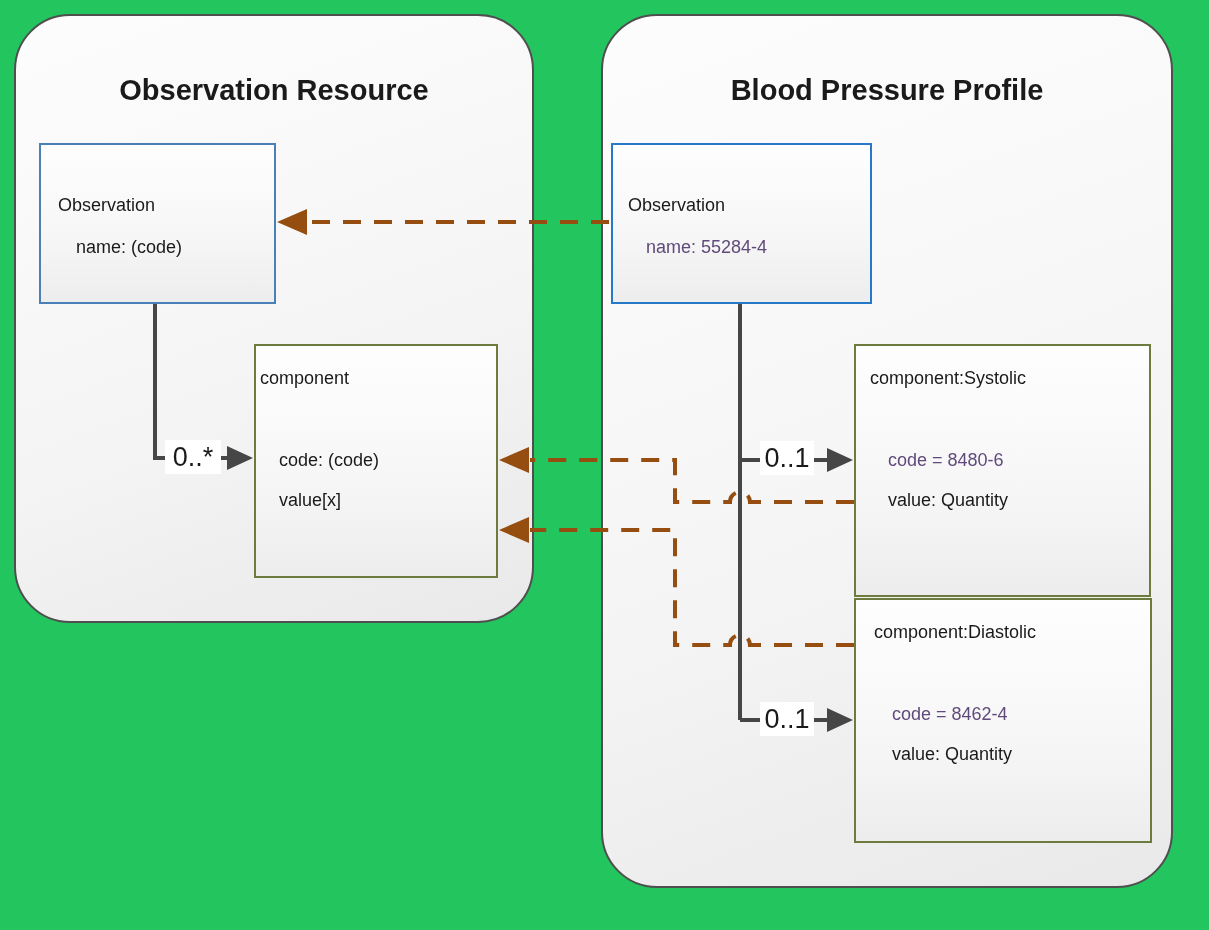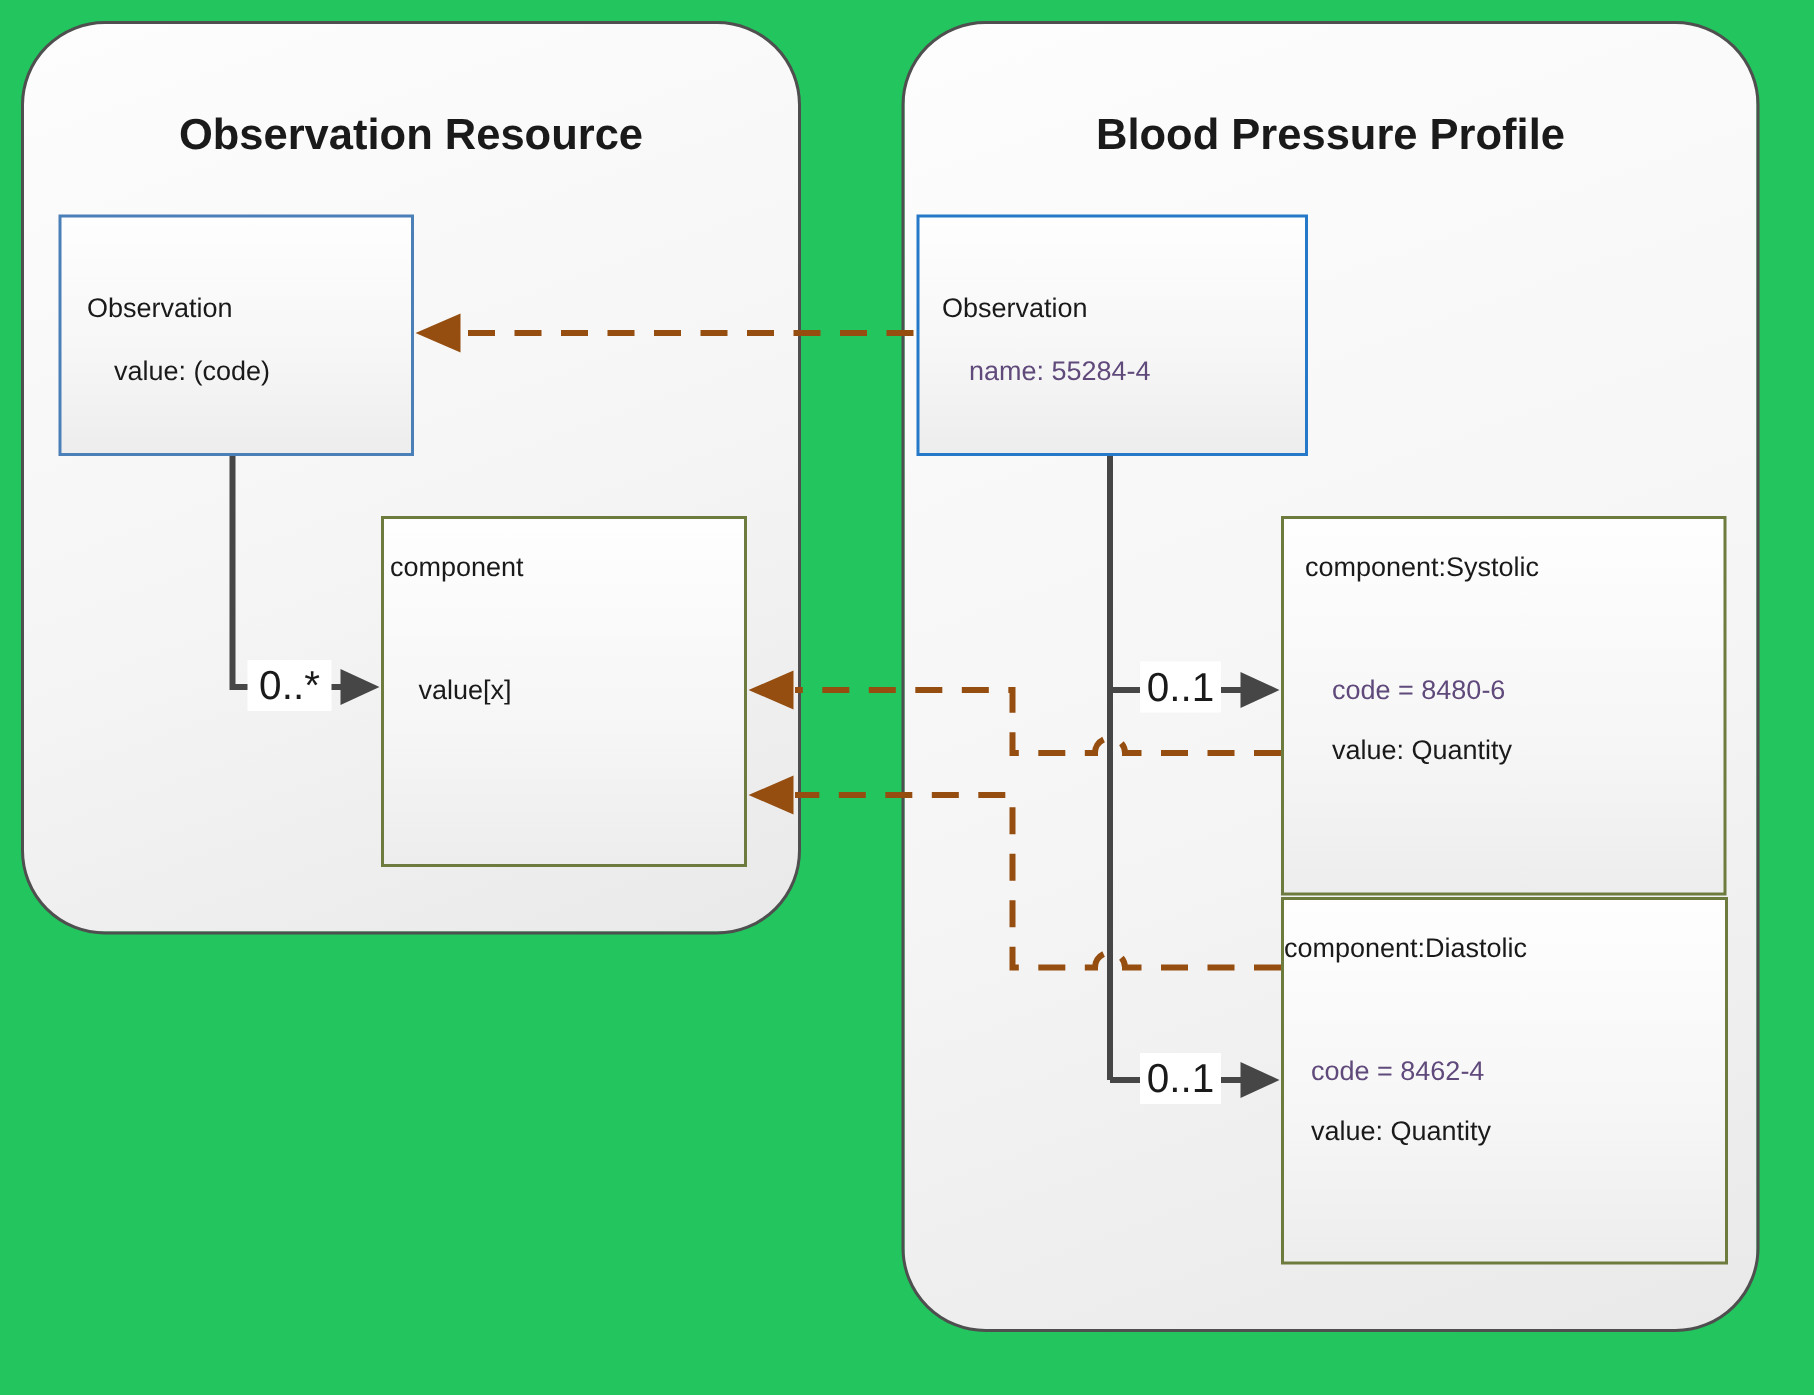--- a/index.html
+++ b/index.html
@@ -24,21 +24,21 @@
     font-size:18px;
   }
   .box-blue-l{border:2px solid #4a7fb8;}
   .box-blue-r{border:2px solid #2579c8;}
   .box-olive{border:2px solid #6e7b3e;}
   .obs-left {left:39px; top:143px;width:237px;height:161px;padding:39px 0 0 17px;line-height:42px;}
   .obs-right{left:611px;top:143px;width:261px;height:161px;padding:39px 0 0 15px;line-height:42px;}
   .indent{padding-left:18px;}
   .comp{left:254px;top:344px;width:244px;height:234px;padding:12px 0 0 4px;line-height:40px;}
   .sys {left:854px;top:344px;width:297px;height:253px;padding:12px 0 0 14px;line-height:40px;}
-  .dia {left:854px;top:598px;width:298px;height:245px;padding:12px 0 0 0;line-height:40px;}
+  .dia {left:854px;top:598px;width:298px;height:245px;padding:12px 0 0 18px;line-height:40px;}
   .box-body{margin-top:42px;}
   .comp .box-body{padding-left:19px;}
   .sys .box-body,.dia .box-body{padding-left:18px;}
   .purple{color:#604a7b;}
   .wires{position:absolute;left:0;top:0;z-index:5;pointer-events:none;}
   .mult{
     position:absolute;background:#ffffff;z-index:6;
     font-size:27px;line-height:34px;text-align:center;
   }
   .mult-left{left:165px;top:440px;width:56px;height:34px;}
@@ -53,26 +53,27 @@
   <div class="container container-left">
     <div class="container-title">Observation Resource</div>
   </div>
 
   <div class="container container-right">
     <div class="container-title">Blood Pressure Profile</div>
   </div>
 
   <div class="box box-blue-l obs-left">
     <div>Observation</div>
-    <div class="indent">value: (code)</div>
+    <div class="indent">name: (code)</div>
   </div>
 
   <div class="box box-olive comp">
     <div>component</div>
     <div class="box-body">
+      <div>code: (code)</div>
       <div>value[x]</div>
     </div>
   </div>
 
   <div class="box box-blue-r obs-right">
     <div>Observation</div>
     <div class="indent purple">name: 55284-4</div>
   </div>
 
   <div class="box box-olive sys">

